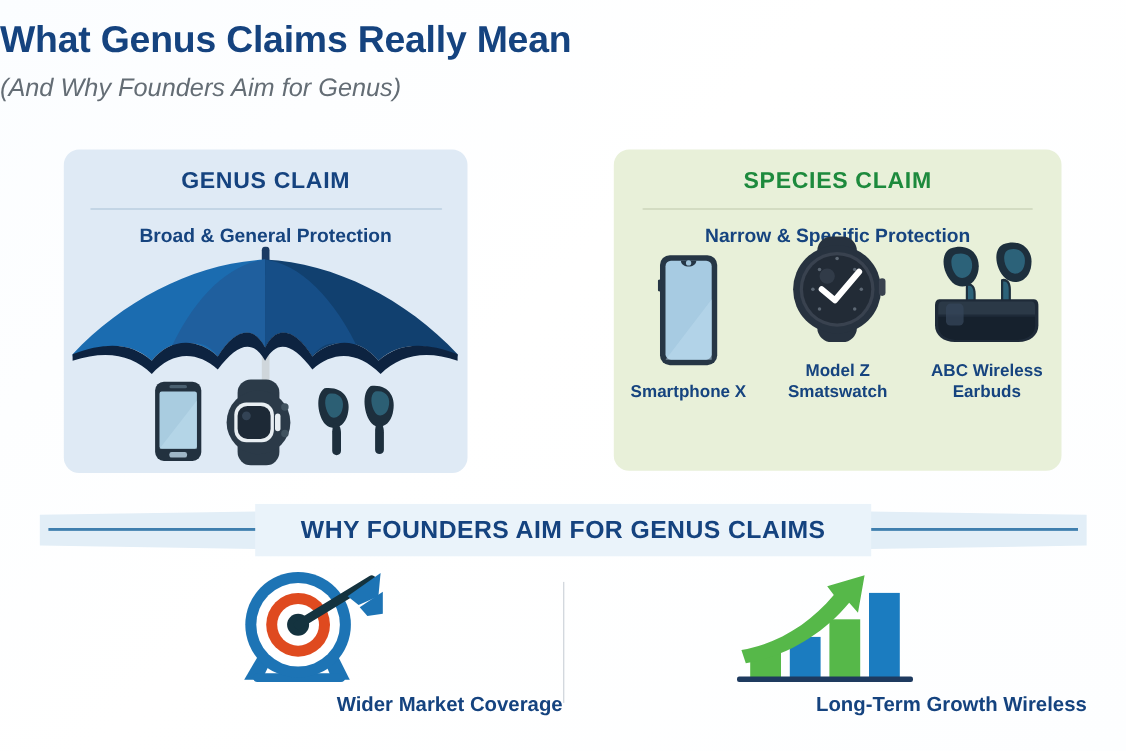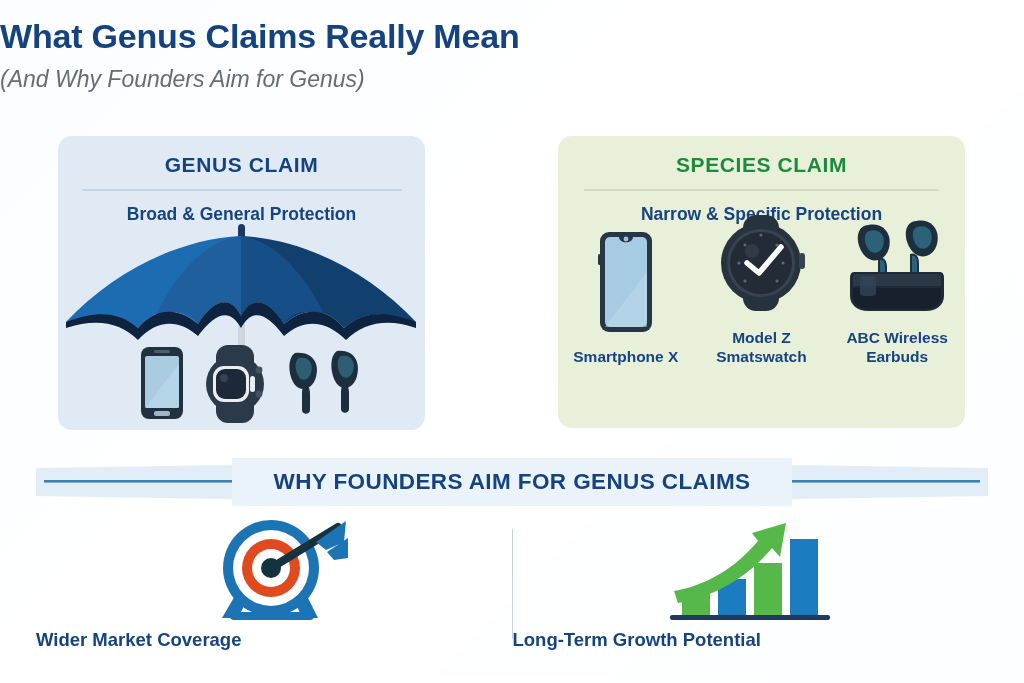--- a/index.html
+++ b/index.html
@@ -162,21 +162,21 @@
     position: absolute;
     left: 36px;
     top: 515px;
     width: 952px;
     height: 150px;
     display: flex;
     align-items: flex-start;
   }
   .benefit {
     flex: 1;
-    text-align: left;
+    text-align: right;
   }
   .benefit-icon {
     height: 108px;
     display: flex;
     align-items: center;
     justify-content: center;
   }
   .benefit-label {
     font-size: 18.5px;
     font-weight: bold;
@@ -375,18 +375,18 @@
           <rect x="20" y="76" width="28" height="26" fill="#56b849"></rect>
           <rect x="56" y="64" width="28" height="38" fill="#1b7cc0"></rect>
           <rect x="92" y="48" width="28" height="54" fill="#56b849"></rect>
           <rect x="128" y="24" width="28" height="78" fill="#1b7cc0"></rect>
 
           <rect x="8" y="100" width="160" height="5" rx="2" fill="#1e3a5f"></rect>
 
           <path d="M12 76 C 46 70, 74 52, 96 26 L 90 18 L 124 8 L 118 42 L 110 33 C 86 62, 52 82, 16 88 Z" fill="#56b849"></path>
         </svg>
       </div>
-      <div class="benefit-label">Long-Term Growth Potential</div>
+      <div class="benefit-label">Long-Term Growth Wireless</div>
     </div>
 
   </div>
 
 </div>
 
 </body></html>

